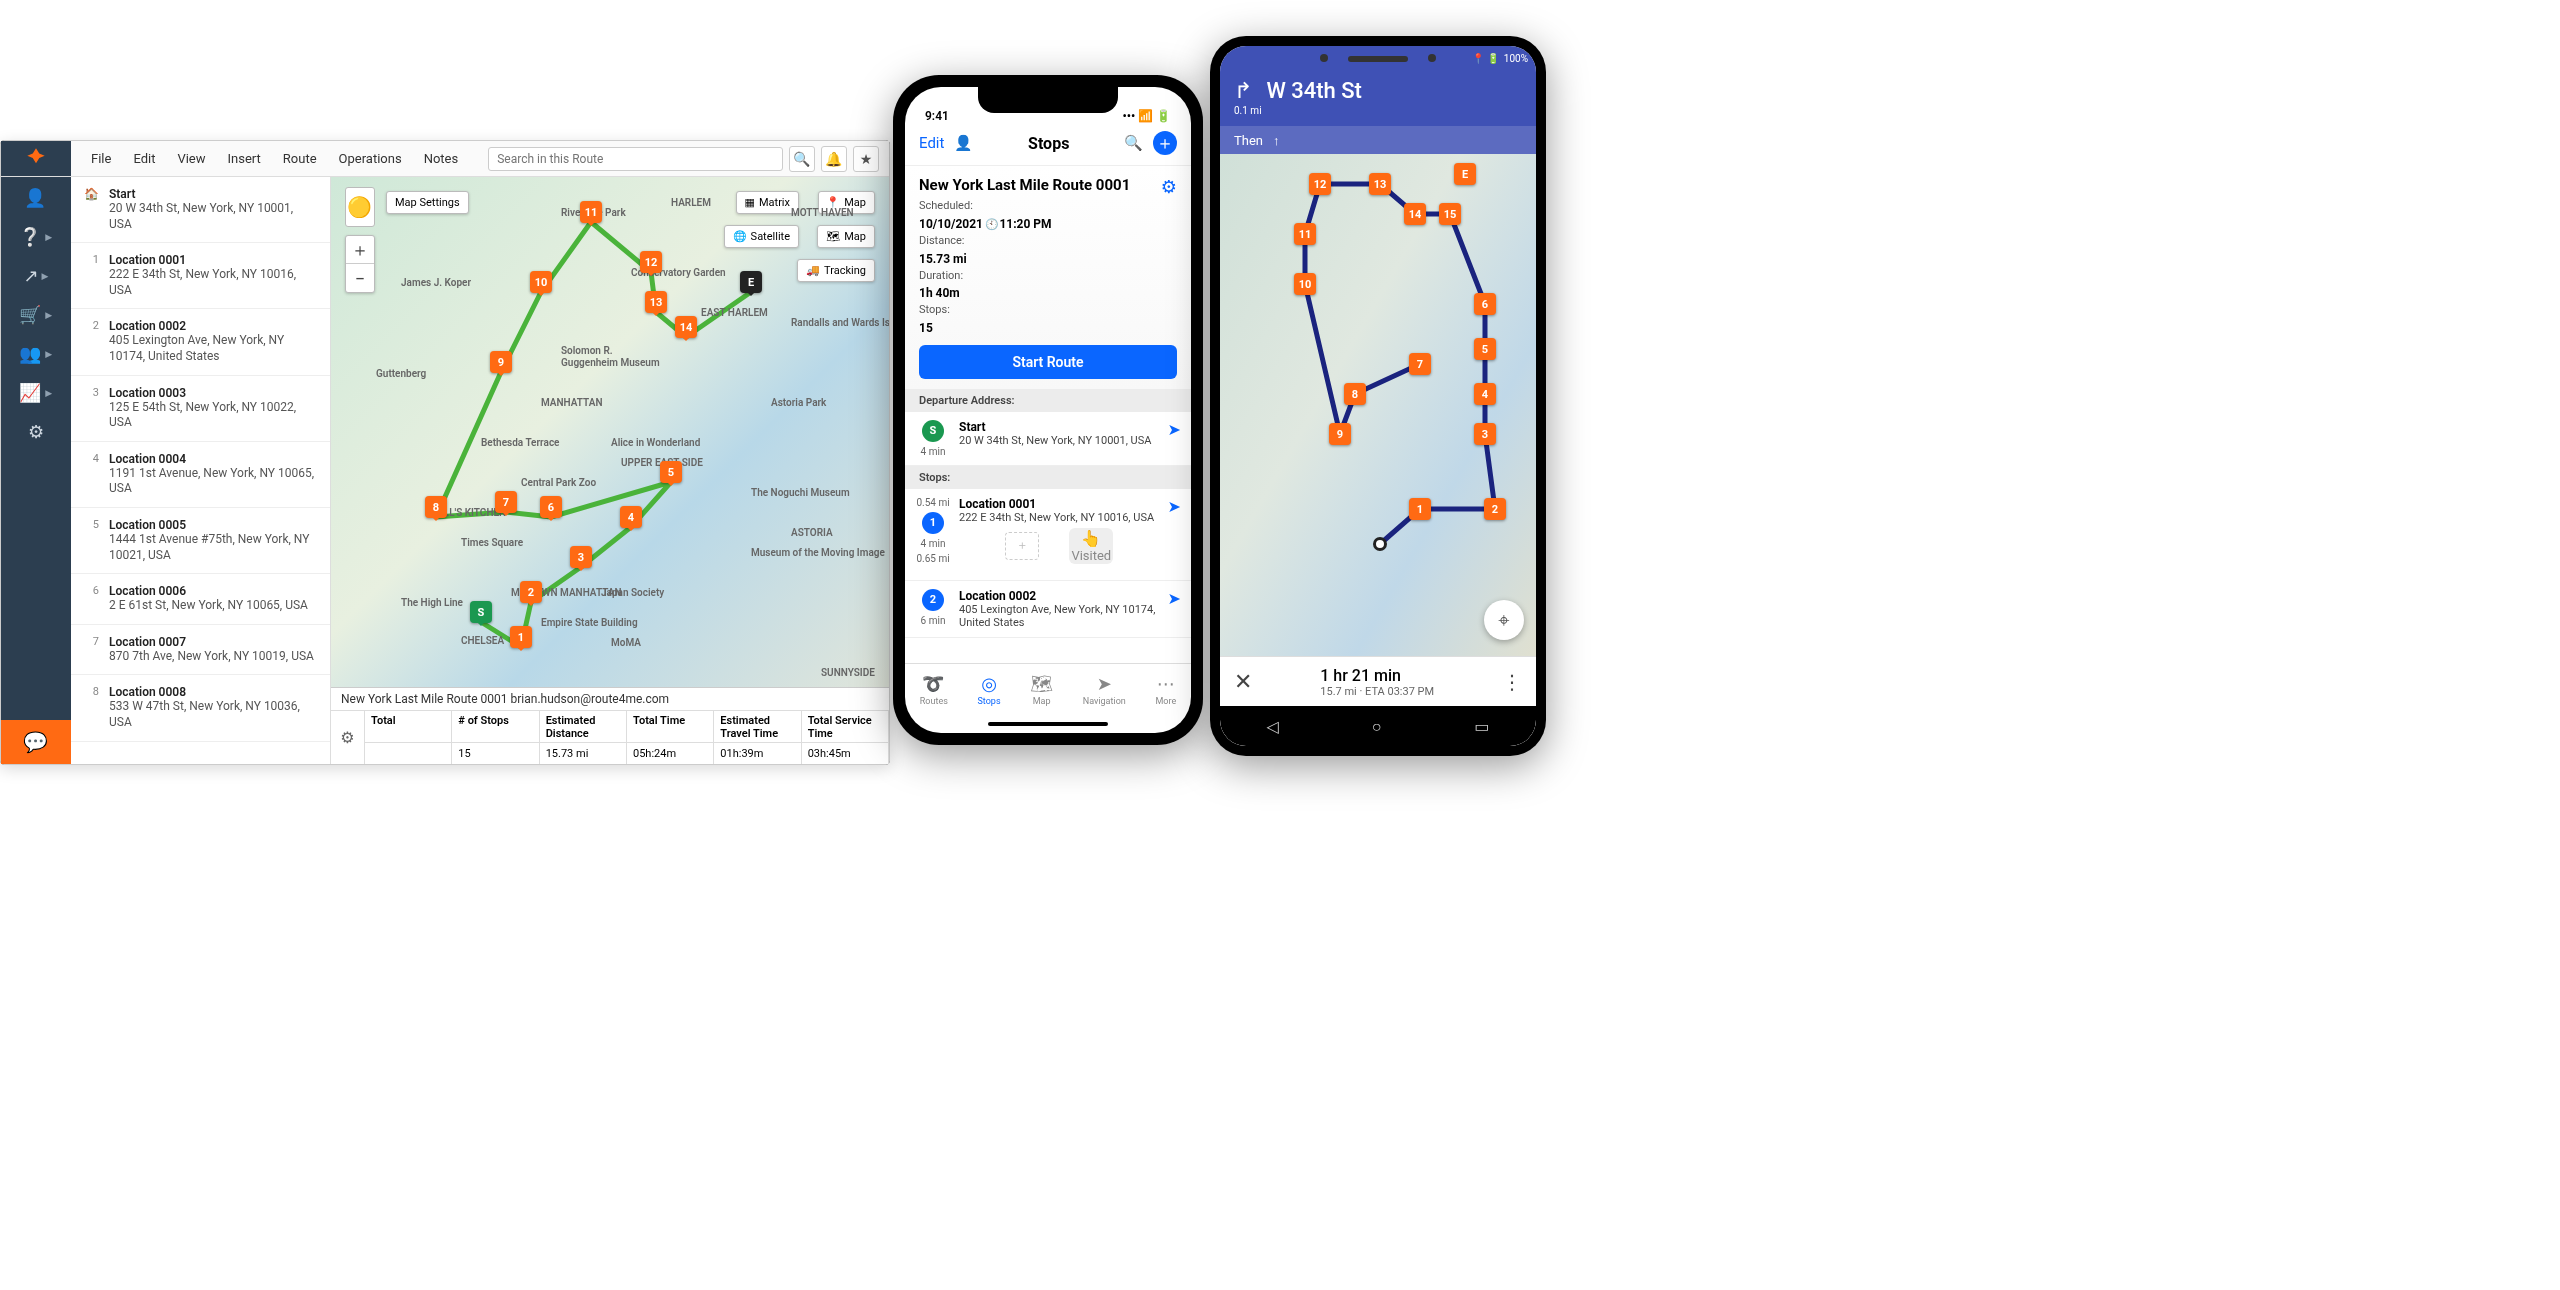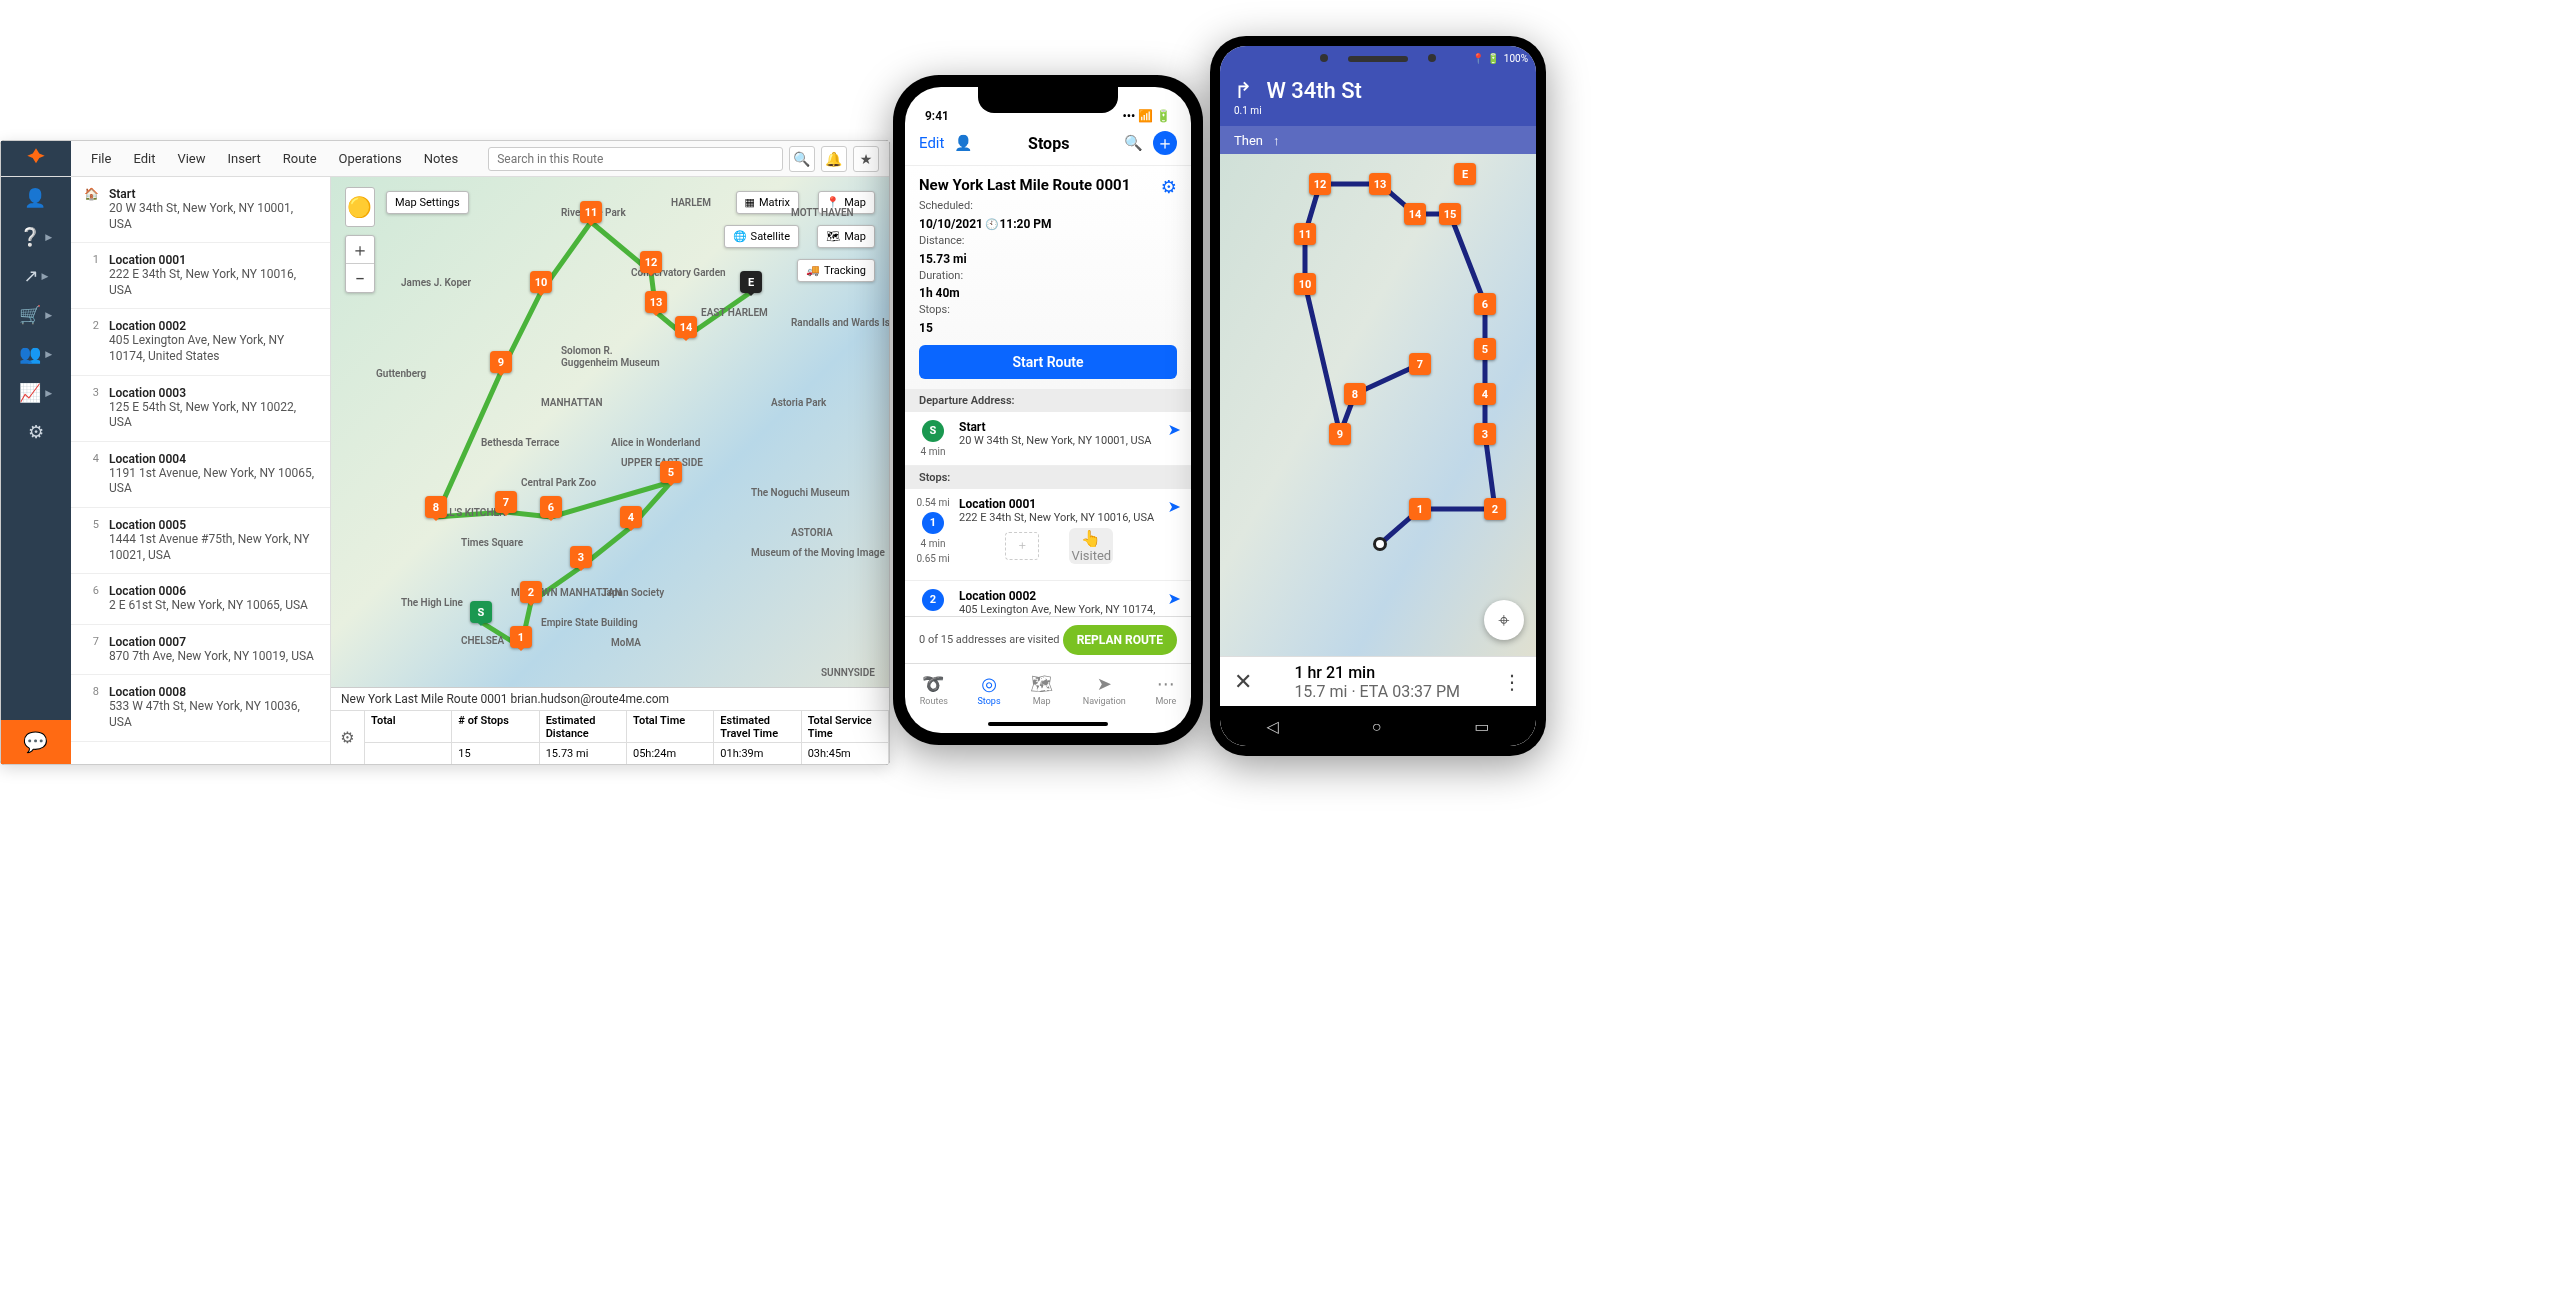--- a/index.html
+++ b/index.html
@@ -104,21 +104,21 @@
 .and-nav-banner .dist { font-size:10px; margin-top:2px; }
 .and-then { height:28px; background:#5c6bc0; color:#fff; display:flex; align-items:center; padding:0 14px; font-size:13px; gap:10px; }
 .and-map { flex:1; position:relative; background:linear-gradient(120deg,#d0e0d8 0%,#e0e8e0 40%,#c0d8e8 70%,#e0e0d0 100%); overflow:hidden; }
 .and-marker { position:absolute; width:22px; height:22px; background:#ff6a13; border-radius:4px; color:#fff; display:flex; align-items:center; justify-content:center; font-size:11px; font-weight:700; box-shadow:0 1px 3px rgba(0,0,0,.4); transform:translate(-50%,-50%); }
 .and-map .route-svg { position:absolute; inset:0; width:100%; height:100%; }
 .and-loc-btn { position:absolute; right:12px; bottom:16px; width:40px; height:40px; background:#fff; border-radius:50%; box-shadow:0 2px 6px rgba(0,0,0,.3); display:flex; align-items:center; justify-content:center; color:#555; font-size:20px; }
 .and-dest-dot { position:absolute; width:14px; height:14px; border:3px solid #222; background:#fff; border-radius:50%; transform:translate(-50%,-50%); }
 .and-summary { height:50px; display:flex; align-items:center; justify-content:space-between; padding:0 14px; border-top:1px solid #ddd; }
 .and-summary .close { font-size:22px; color:#444; }
 .and-summary .mid .big { font-size:16px; font-weight:500; }
-.and-summary .mid .sm { font-size:16px; color:#666; }
+.and-summary .mid .sm { font-size:11px; color:#666; }
 .and-summary .more { font-size:20px; color:#444; }
 .and-navbar { height:40px; background:#000; display:flex; align-items:center; justify-content:space-around; color:#ccc; font-size:16px; border-radius:0 0 26px 26px; }
 </style>
 </head>
 <body>
 
 <div class="desktop">
   <div class="menubar">
     <div class="logo-box">
       <svg viewBox="0 0 24 24">
@@ -424,24 +424,20 @@
           </div>
         <div class="info">
             <div class="nm">Location 0002</div>
             <div class="ad">405 Lexington Ave, New York, NY 10174, United States</div>
 
         </div>
         <div class="nav-arrow">➤</div>
       </div>
     </div>
 
-    <div class="ios-bottom-bar">
-      <div class="vis-txt">0 of 15 addresses are visited</div>
-      <div class="replan">REPLAN ROUTE</div>
-    </div>
     <div class="ios-tabbar">
       <div class="tab">
           <div class="ic">➰</div>
           <span>Routes</span>
         </div>
       <div class="tab active">
           <div class="ic">◎</div>
           <span>Stops</span>
         </div>
       <div class="tab">

